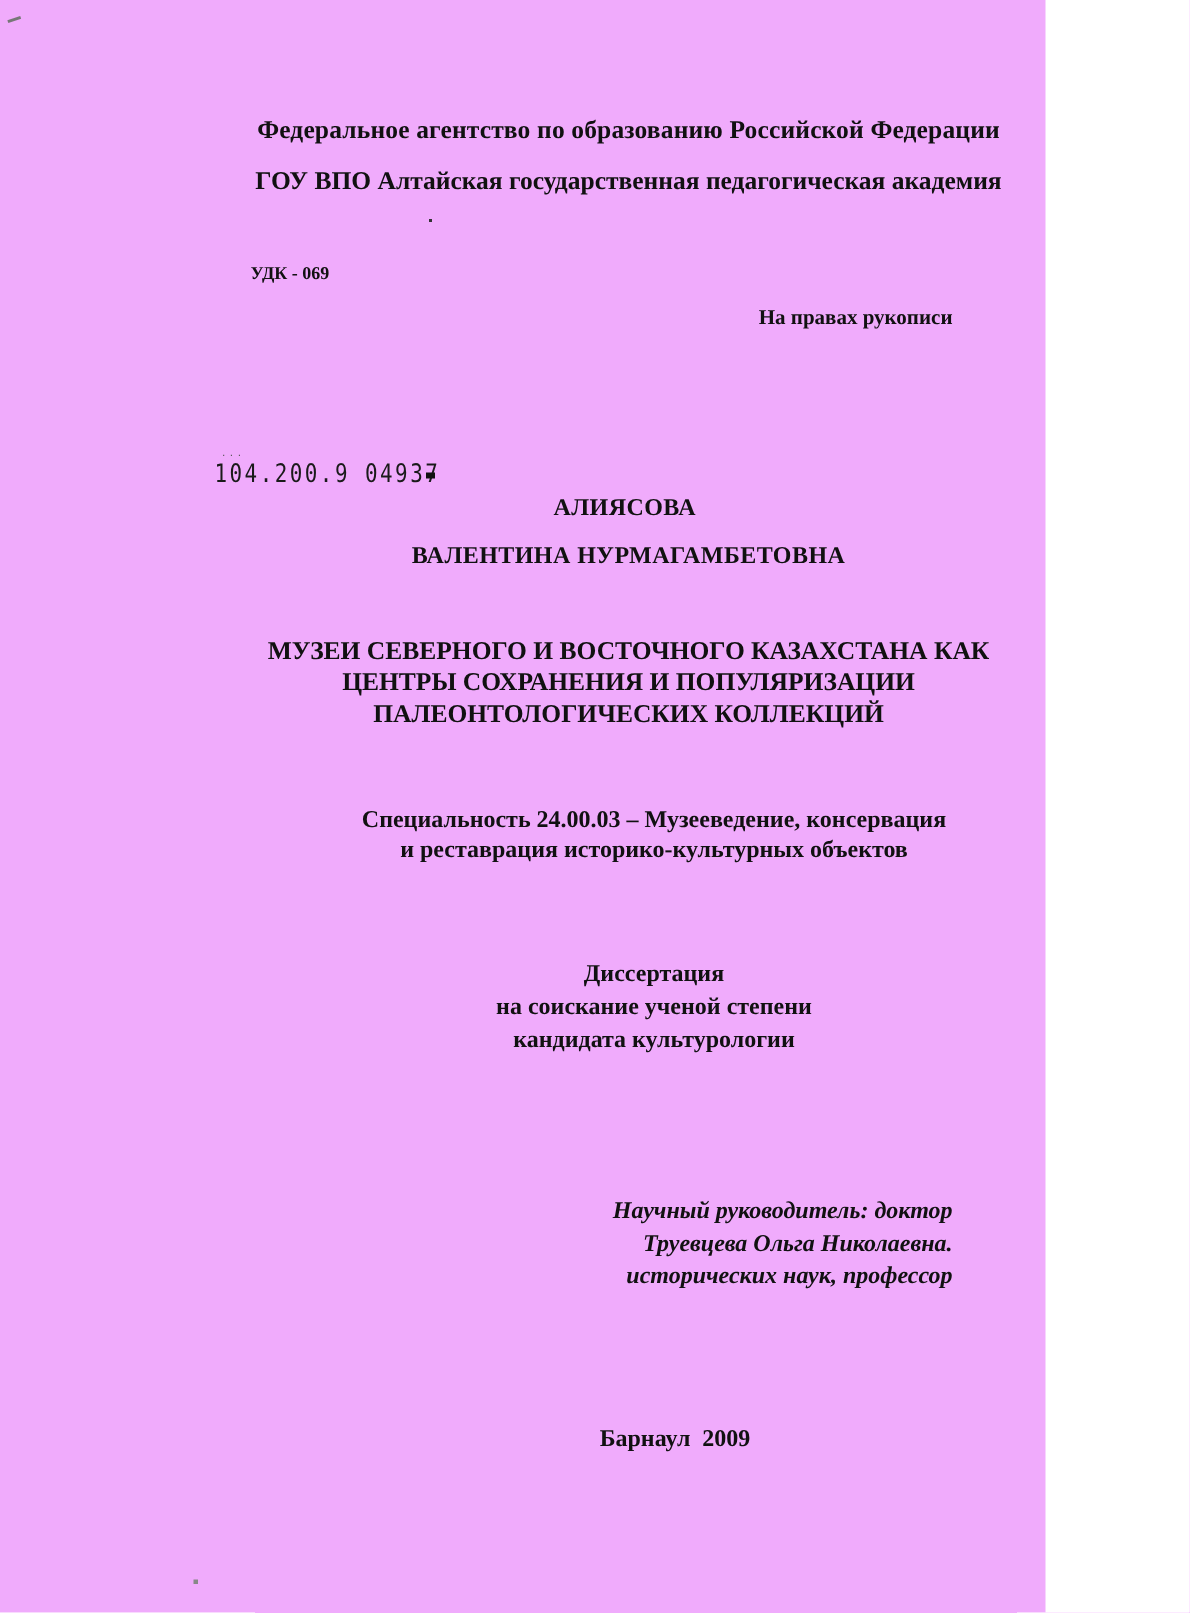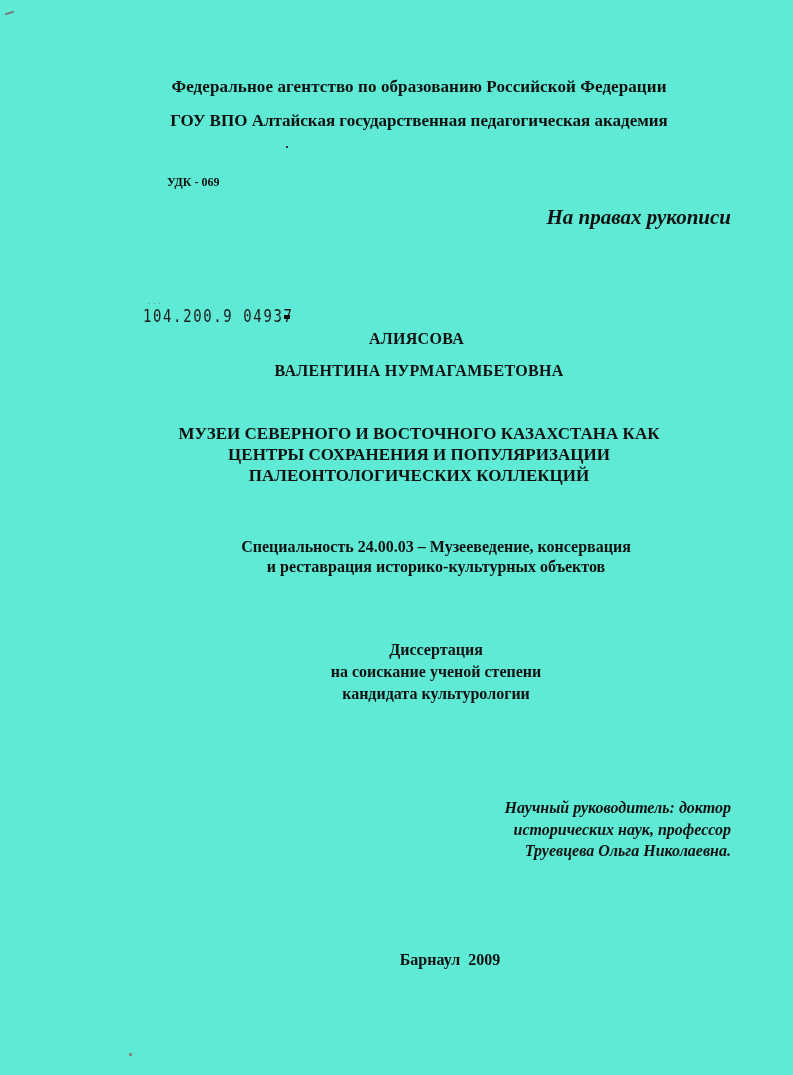--- a/index.html
+++ b/index.html
@@ -11,23 +11,23 @@
       width: 793px;
       height: 1075px;
       position: relative;
       overflow: hidden;
       font-family: "Liberation Serif", "DejaVu Serif", serif;
       color: #111111;
     }
     .page {
       position: absolute;
       left: 0; top: 0;
-      width: 793px;
+      width: 697px;
       height: 1075px;
-      background: #5eead4;
+      background: #f0abfc;
     }
     .abs { position: absolute; }
 
     .agency {
       left: 0; width: 838px; top: 77px;
       font-size: 17px; font-weight: bold;
       text-align: center;
       letter-spacing: 0.1px;
     }
     .academy {
@@ -39,21 +39,21 @@
       left: 286px; top: 146px;
       width: 2px; height: 2px;
       background: #333;
     }
     .udk {
       left: 167px; top: 175px;
       font-size: 12px; font-weight: bold;
     }
     .manuscript {
       right: 62px; top: 205px;
-      font-size: 21px; font-weight: bold; font-style: italic;
+      font-size: 14px; font-weight: bold; 
     }
     .stamp {
       left: 143px; top: 306px;
       font-family: "DejaVu Sans Mono", "Liberation Mono", monospace;
       font-size: 17px;
       letter-spacing: 2px;
       transform: scaleX(0.82);
       transform-origin: left center;
       color: #1a1a1a;
     }
@@ -148,20 +148,20 @@
   </div>
 
   <div class="abs dissertation">
     <span class="line">Диссертация</span>
     <span class="line">на соискание ученой степени</span>
     <span class="line">кандидата культурологии</span>
   </div>
 
   <div class="abs advisor">
     <span class="line">Научный руководитель: доктор</span>
+    <span class="line">Труевцева Ольга Николаевна.</span>
     <span class="line">исторических наук, профессор</span>
-    <span class="line">Труевцева Ольга Николаевна.</span>
   </div>
 
   <div class="abs city">Барнаул  2009</div>
 
   <div class="abs mark-bottom"></div>
 </div>
 
 </body></html>

